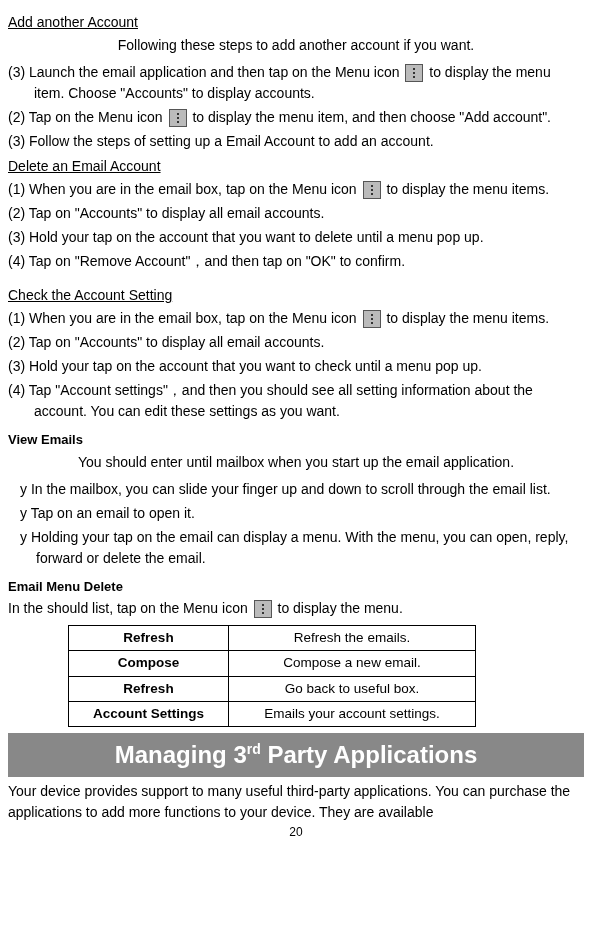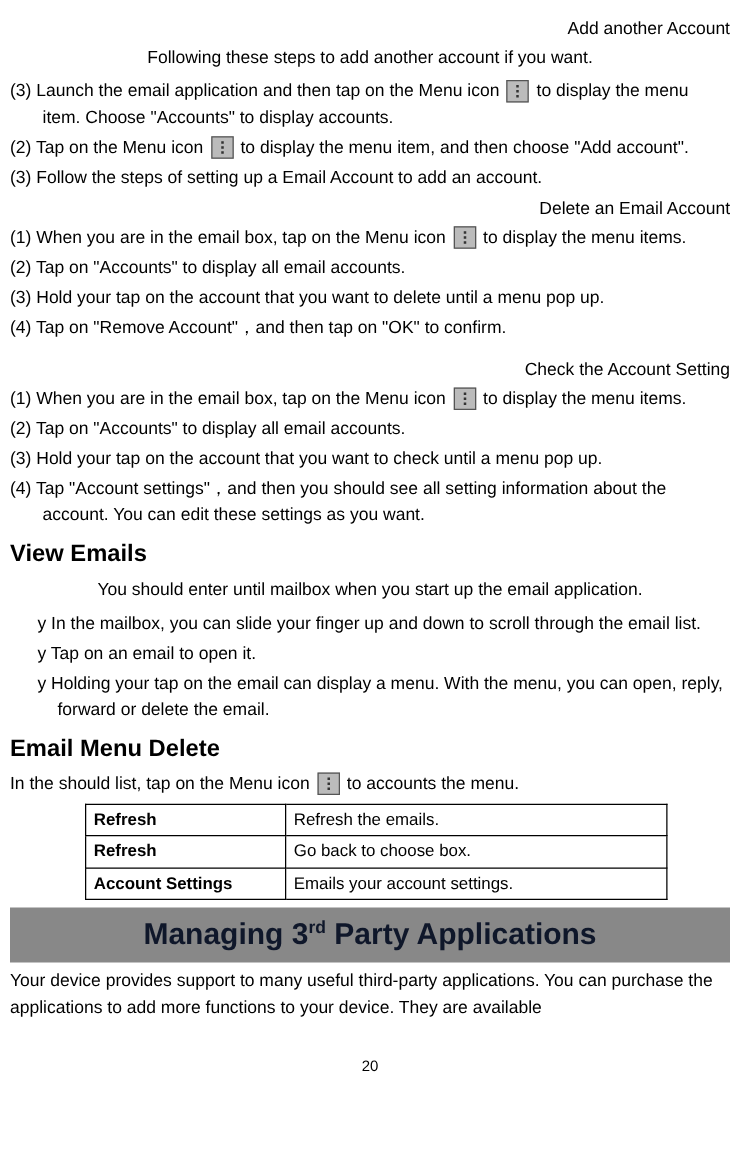--- a/index.html
+++ b/index.html
@@ -10,43 +10,43 @@
     body {
       font-family: Arial, sans-serif;
       font-size: 14px;
       line-height: 1.5;
       color: #000;
       background: #fff;
       width: 596px;
       padding: 8px 12px 8px 8px;
     }
     .section-title {
+      text-decoration: underline;
       margin-top: 4px;
       margin-bottom: 2px;
-      text-align: right;
     }
     .intro {
       margin-bottom: 6px;
       text-align: center;
     }
     .step {
       margin-left: 0;
       padding-left: 26px;
       text-indent: -26px;
       margin-bottom: 3px;
     }
     .bullet {
-      margin-left: 22px;
+      margin-left: 12px;
       padding-left: 16px;
       text-indent: -16px;
       margin-bottom: 3px;
     }
     .heading2 {
       font-weight: bold;
-      font-size: 19px;
+      font-size: 13px;
       margin-top: 8px;
       margin-bottom: 2px;
     }
     .menu-icon {
       display: inline-block;
       width: 18px;
       height: 18px;
       border: 1px solid #555;
       background: #bbb;
       vertical-align: middle;
@@ -60,47 +60,47 @@
       top: 50%;
       transform: translate(-50%, -50%);
       width: 2px;
       height: 2px;
       background: #333;
       box-shadow: 0 -4px 0 #333, 0 4px 0 #333;
     }
     table {
       border-collapse: collapse;
       margin: 6px 0 6px 60px;
-      width: 466px;
+      width: 408px;
+      text-align: center;
     }
     td {
       border: 1px solid #000;
       padding: 2px 6px;
       font-size: 13.5px;
     }
     td:first-child {
       font-weight: bold;
       width: 160px;
     }
     .banner {
       background: #888;
-      color: #0f172a;
+      color: #ffffff;
       font-size: 24px;
       font-weight: bold;
       text-align: center;
       padding: 4px 0;
       margin: 6px 0 4px 0;
     }
     .banner sup {
       font-size: 14px;
       vertical-align: super;
     }
     .page-num {
       text-align: center;
-      margin-top: 28px;
       font-size: 12px;
     }
     .spacer {
       height: 6px;
     }
   </style>
 </head>
 <body>
 
 <div class="section-title">Add another Account</div>
@@ -132,31 +132,35 @@
 <div class="step">(4) Tap "Account settings"，and then you should see all setting information about the account. You can edit these settings as you want.</div>
 
 <div class="heading2">View Emails</div>
 <div class="intro">You should enter until mailbox when you start up the email application.</div>
 <div class="bullet"><span>y </span><span>In the mailbox, you can slide your finger up and down to scroll through the email list.</span></div>
 <div class="bullet"><span>y </span><span>Tap on an email to open it.</span></div>
 <div class="bullet"><span>y </span><span>Holding your tap on the email can display a menu. With the menu, you can open, reply, forward or delete the email.</span></div>
 
 <div class="heading2">Email Menu Delete</div>
 <div>
-  <span>In the should list, tap on the Menu icon </span><span class="menu-icon"></span><span> to accounts the menu.</span>
+  <span>In the should list, tap on the Menu icon </span><span class="menu-icon"></span><span> to display the menu.</span>
 </div>
 <table>
   <tbody>
       <tr>
     <td>Refresh</td>
     <td>Refresh the emails.</td>
   </tr>
   <tr>
+    <td>Compose</td>
+    <td>Compose a new email.</td>
+  </tr>
+  <tr>
     <td>Refresh</td>
-    <td>Go back to choose box.</td>
+    <td>Go back to useful box.</td>
   </tr>
   <tr>
     <td>Account Settings</td>
     <td>Emails your account settings.</td>
   </tr>
 </tbody>
   </table>
 
 <div class="banner">
   <span>Managing 3</span><sup>rd</sup><span> Party Applications</span>

